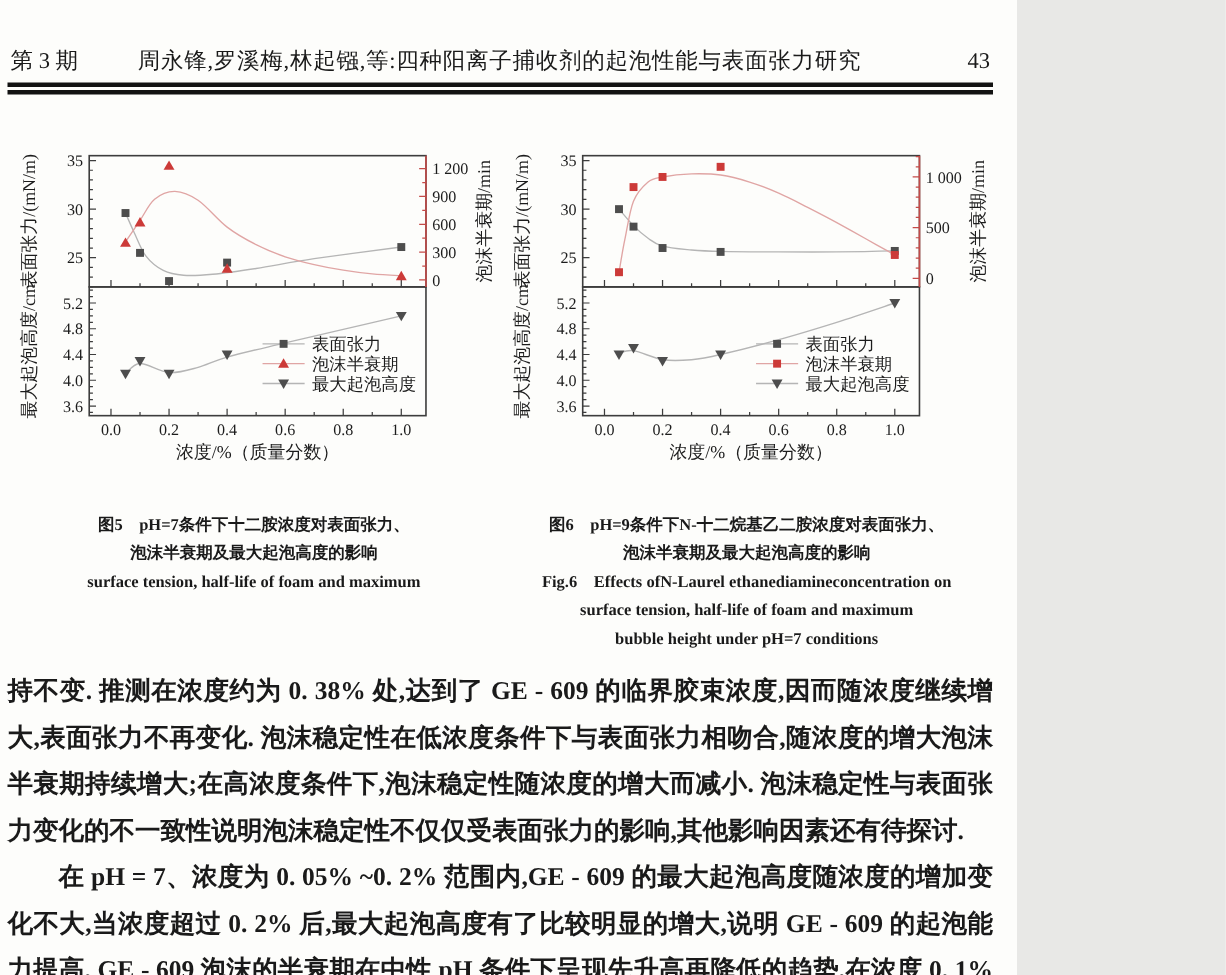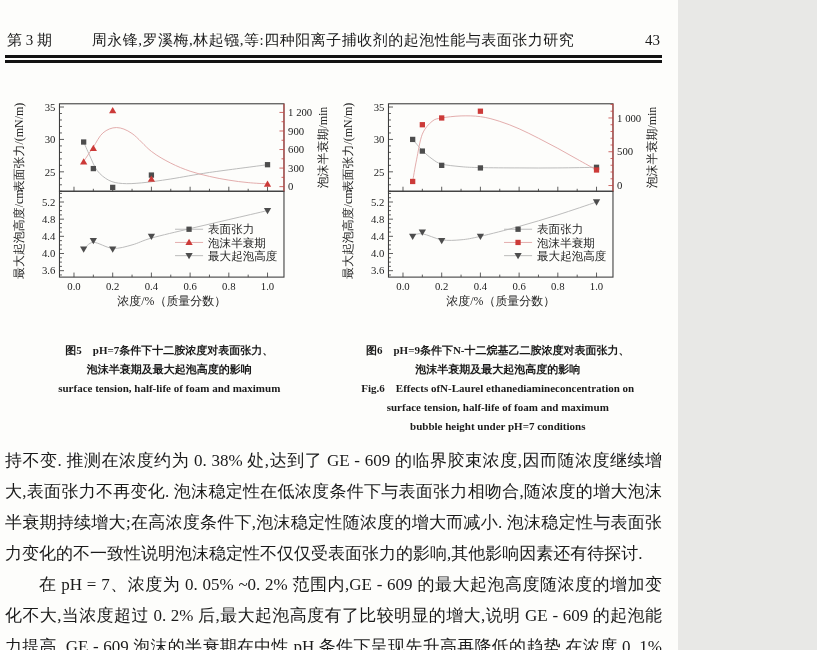--- a/index.html
+++ b/index.html
@@ -14,21 +14,21 @@
   .header .htitle{flex:1 1 auto;text-align:center;letter-spacing:.5px;margin-top:11px;}
   .header .pageno{flex:0 0 auto;margin-left:31px;}
   .rule1{height:3px;background:#121212;}
   .rule2{height:3px;background:#121212;margin-top:2px;}
   .figures-row{display:flex;margin-top:10px;}
   .figure{flex:1 1 50%;margin:0;text-align:center;min-width:0;}
   .chart{display:flex;justify-content:center;}
   figcaption{margin-top:10px;}
   .cap{font-weight:bold;font-size:11px;line-height:19px;white-space:nowrap;}
   .body-text{margin-top:9px;font-size:17px;line-height:31px;text-align:justify;}
-  .body-text p{margin:0;}
+  .body-text p{margin:0;font-weight:bold;}
   .body-text p.indent{text-indent:2em;}
 </style>
 </head>
 <body>
 
 <div class="page">
 
   <div class="header">
     <span class="issue">第 3 期</span>
     <span class="htitle">周永锋,罗溪梅,林起镪,等:四种阳离子捕收剂的起泡性能与表面张力研究</span>

